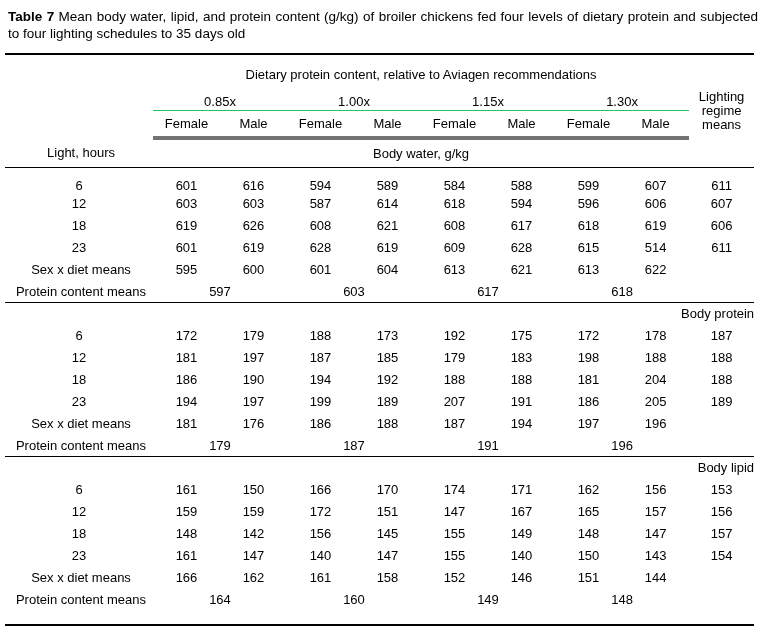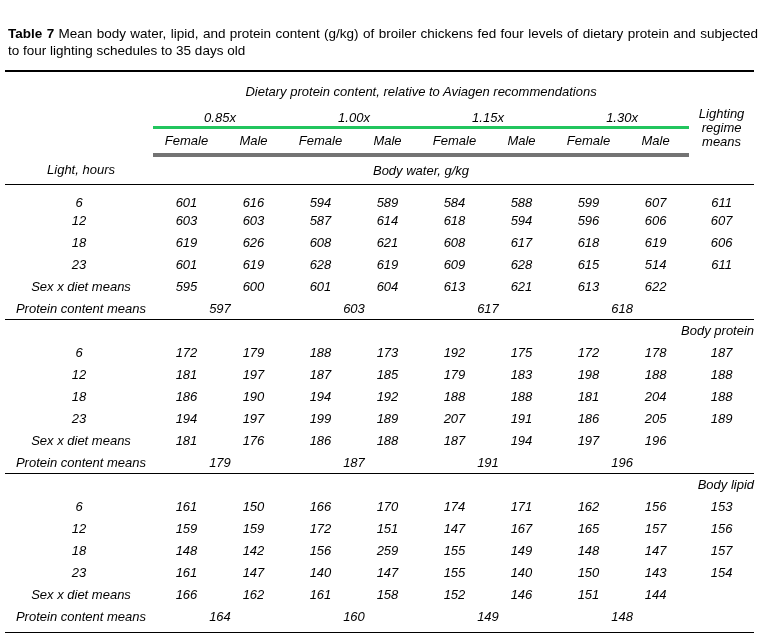--- a/index.html
+++ b/index.html
@@ -4,52 +4,51 @@
 <style>
   * { margin: 0; padding: 0; box-sizing: border-box; }
   html, body { background: #ffffff; }
   body {
     width: 767px; height: 633px;
     font-family: "Liberation Sans", sans-serif;
     color: #000;
     overflow: hidden;
   }
   .caption {
-    margin: 25px 9px 0 8px;
+    margin: 8px 9px 0 8px;
     font-size: 13.5px;
     line-height: 17px;
     text-align: justify;
   }
   .caption .cap-label { font-weight: bold; }
   .table-wrap {
     margin: 11px 13px 0 5px;
     border-top: 2px solid #000;
     border-bottom: 2px solid #000;
-    padding-bottom: 4px;
-    font-style: italic;
+    padding-bottom: 13px;
   }
   table {
     width: 749px;
     border-collapse: collapse;
     table-layout: fixed;
     font-size: 13px;
   }
   th, td {
     font-weight: normal;
     text-align: center;
     vertical-align: middle;
     padding: 0;
     white-space: nowrap;
     overflow: visible;
   }
   thead tr.r-a th { height: 38px; }
   thead tr.r-b th { height: 17px; }
   thead tr.r-c th { height: 28px; }
   thead tr.r-d th { height: 29px; border-bottom: 1.5px solid #000; }
-  th.grp { border-bottom: 3px solid #22c55e; }
+  th.grp { border-bottom: 1px solid #22c55e; }
   th.sex { border-bottom: 4px solid #737373; }
   th.light-h {
     border-bottom: 1.5px solid #000;
     line-height: 14px;
     white-space: normal;
     padding: 0 2px;
     margin-top: 39px;
   }
   th.lh, td.tl { text-align: center; padding-left: 4px; }
   tbody td { height: 22px; }
@@ -277,21 +276,21 @@
           <td>167</td>
           <td>165</td>
           <td>157</td>
           <td class="lm">156</td>
         </tr>
         <tr>
           <td class="rl">18</td>
           <td>148</td>
           <td>142</td>
           <td>156</td>
-          <td>259</td>
+          <td>145</td>
           <td>155</td>
           <td>149</td>
           <td>148</td>
           <td>147</td>
           <td class="lm">157</td>
         </tr>
         <tr>
           <td class="rl">23</td>
           <td>161</td>
           <td>147</td>

